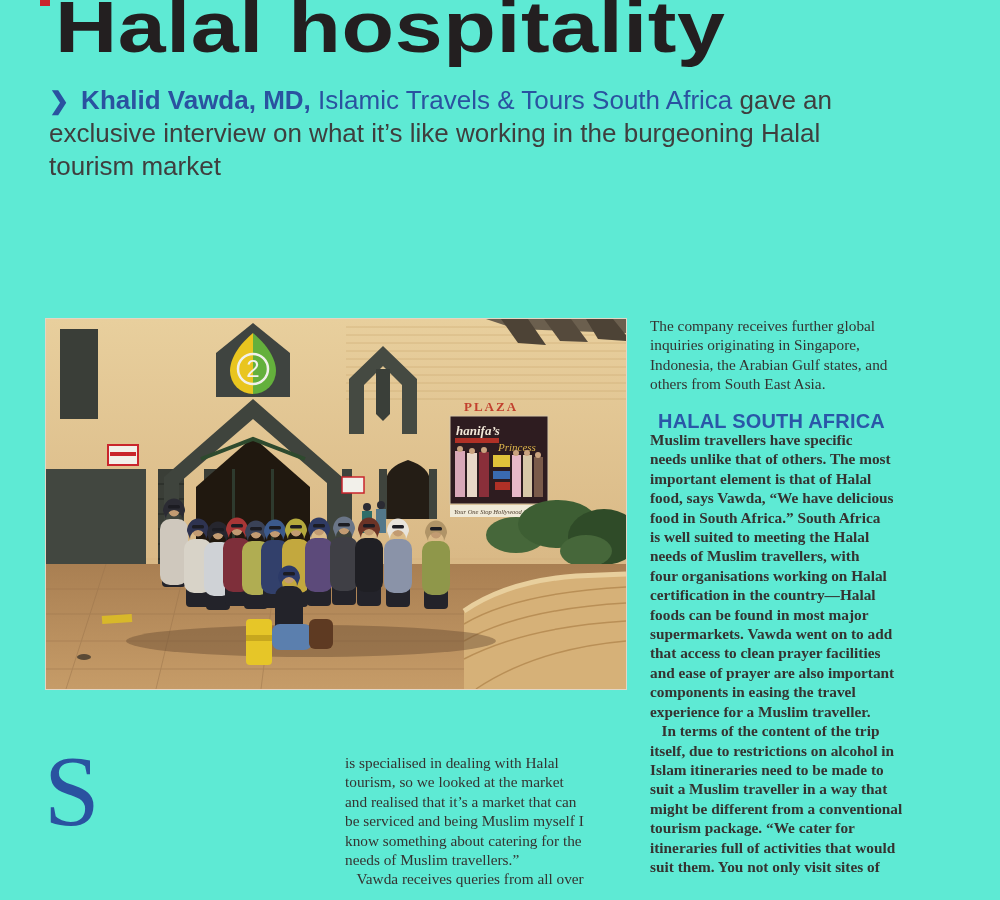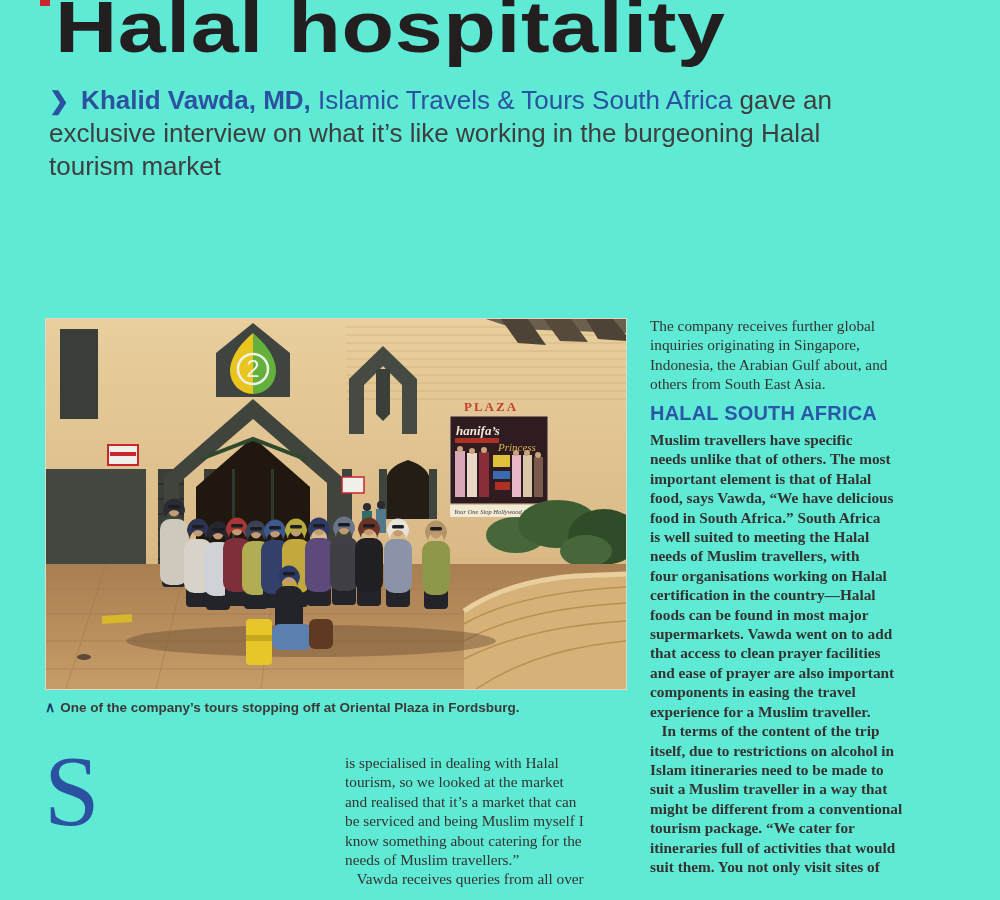--- a/index.html
+++ b/index.html
@@ -28,21 +28,21 @@
 
   .bodycol{position:absolute;color:#353331;font-family:"Liberation Serif",serif;
            font-size:15.3px;line-height:19.4px;white-space:pre-line;}
   .col1-beside{left:113px;top:753px;width:212px;}
   .col1-below{left:45px;top:830.6px;width:280px;}
   .col2{left:345px;top:753px;width:282px;}
   .col3-p1{left:650px;top:316px;width:318px;}
   .col3-p2{left:650px;top:430px;width:318px;font-weight:bold;}
   .dropcap{position:absolute;left:44px;top:752px;color:#2a52a0;
            font-family:"Liberation Serif",serif;font-size:100px;line-height:78px;}
-  .sect-heading{position:absolute;left:650px;top:402px;margin:0;color:#2a57a8;
+  .sect-heading{position:absolute;left:650px;top:402px;margin:8px;color:#2a57a8;
                 font-size:20px;font-weight:bold;letter-spacing:0.2px;
                 font-family:"Liberation Sans",sans-serif;}
 </style>
 </head>
 <body>
 
 <div class="page">
 
   <div class="red-mark"></div>
 
@@ -277,33 +277,32 @@
         </g>
 
       <g>
         <rect x="200" y="300" width="26" height="46" rx="4" fill="#e6c628"></rect>
         <rect x="200" y="316" width="26" height="6" fill="#c7a71e"></rect>
         <rect x="263" y="300" width="24" height="30" rx="6" fill="#5e3a22"></rect>
       </g>
     </svg>
   </figure>
 
-  <div class="caption"><span class="caret">∧</span><span>One of the company’s tours stopping off at Oriental Plaza in Fordsburg.</span></div>
 
   <span class="dropcap">S</span>
   <div class="bodycol col2">is specialised in dealing with Halal
 tourism, so we looked at the market
 and realised that it’s a market that can
 be serviced and being Muslim myself I
 know something about catering for the
 needs of Muslim travellers.”
 &nbsp;&nbsp;&nbsp;Vawda receives queries from all over</div>
   <div class="bodycol col3-p1">The company receives further global
 inquiries originating in Singapore,
-Indonesia, the Arabian Gulf about, and
+Indonesia, the Arabian Gulf states, and
 others from South East Asia.</div>
   <h2 class="sect-heading">HALAL SOUTH AFRICA</h2>
   <div class="bodycol col3-p2">Muslim travellers have specific
 needs unlike that of others. The most
 important element is that of Halal
 food, says Vawda, “We have delicious
 food in South Africa.” South Africa
 is well suited to meeting the Halal
 needs of Muslim travellers, with
 four organisations working on Halal

